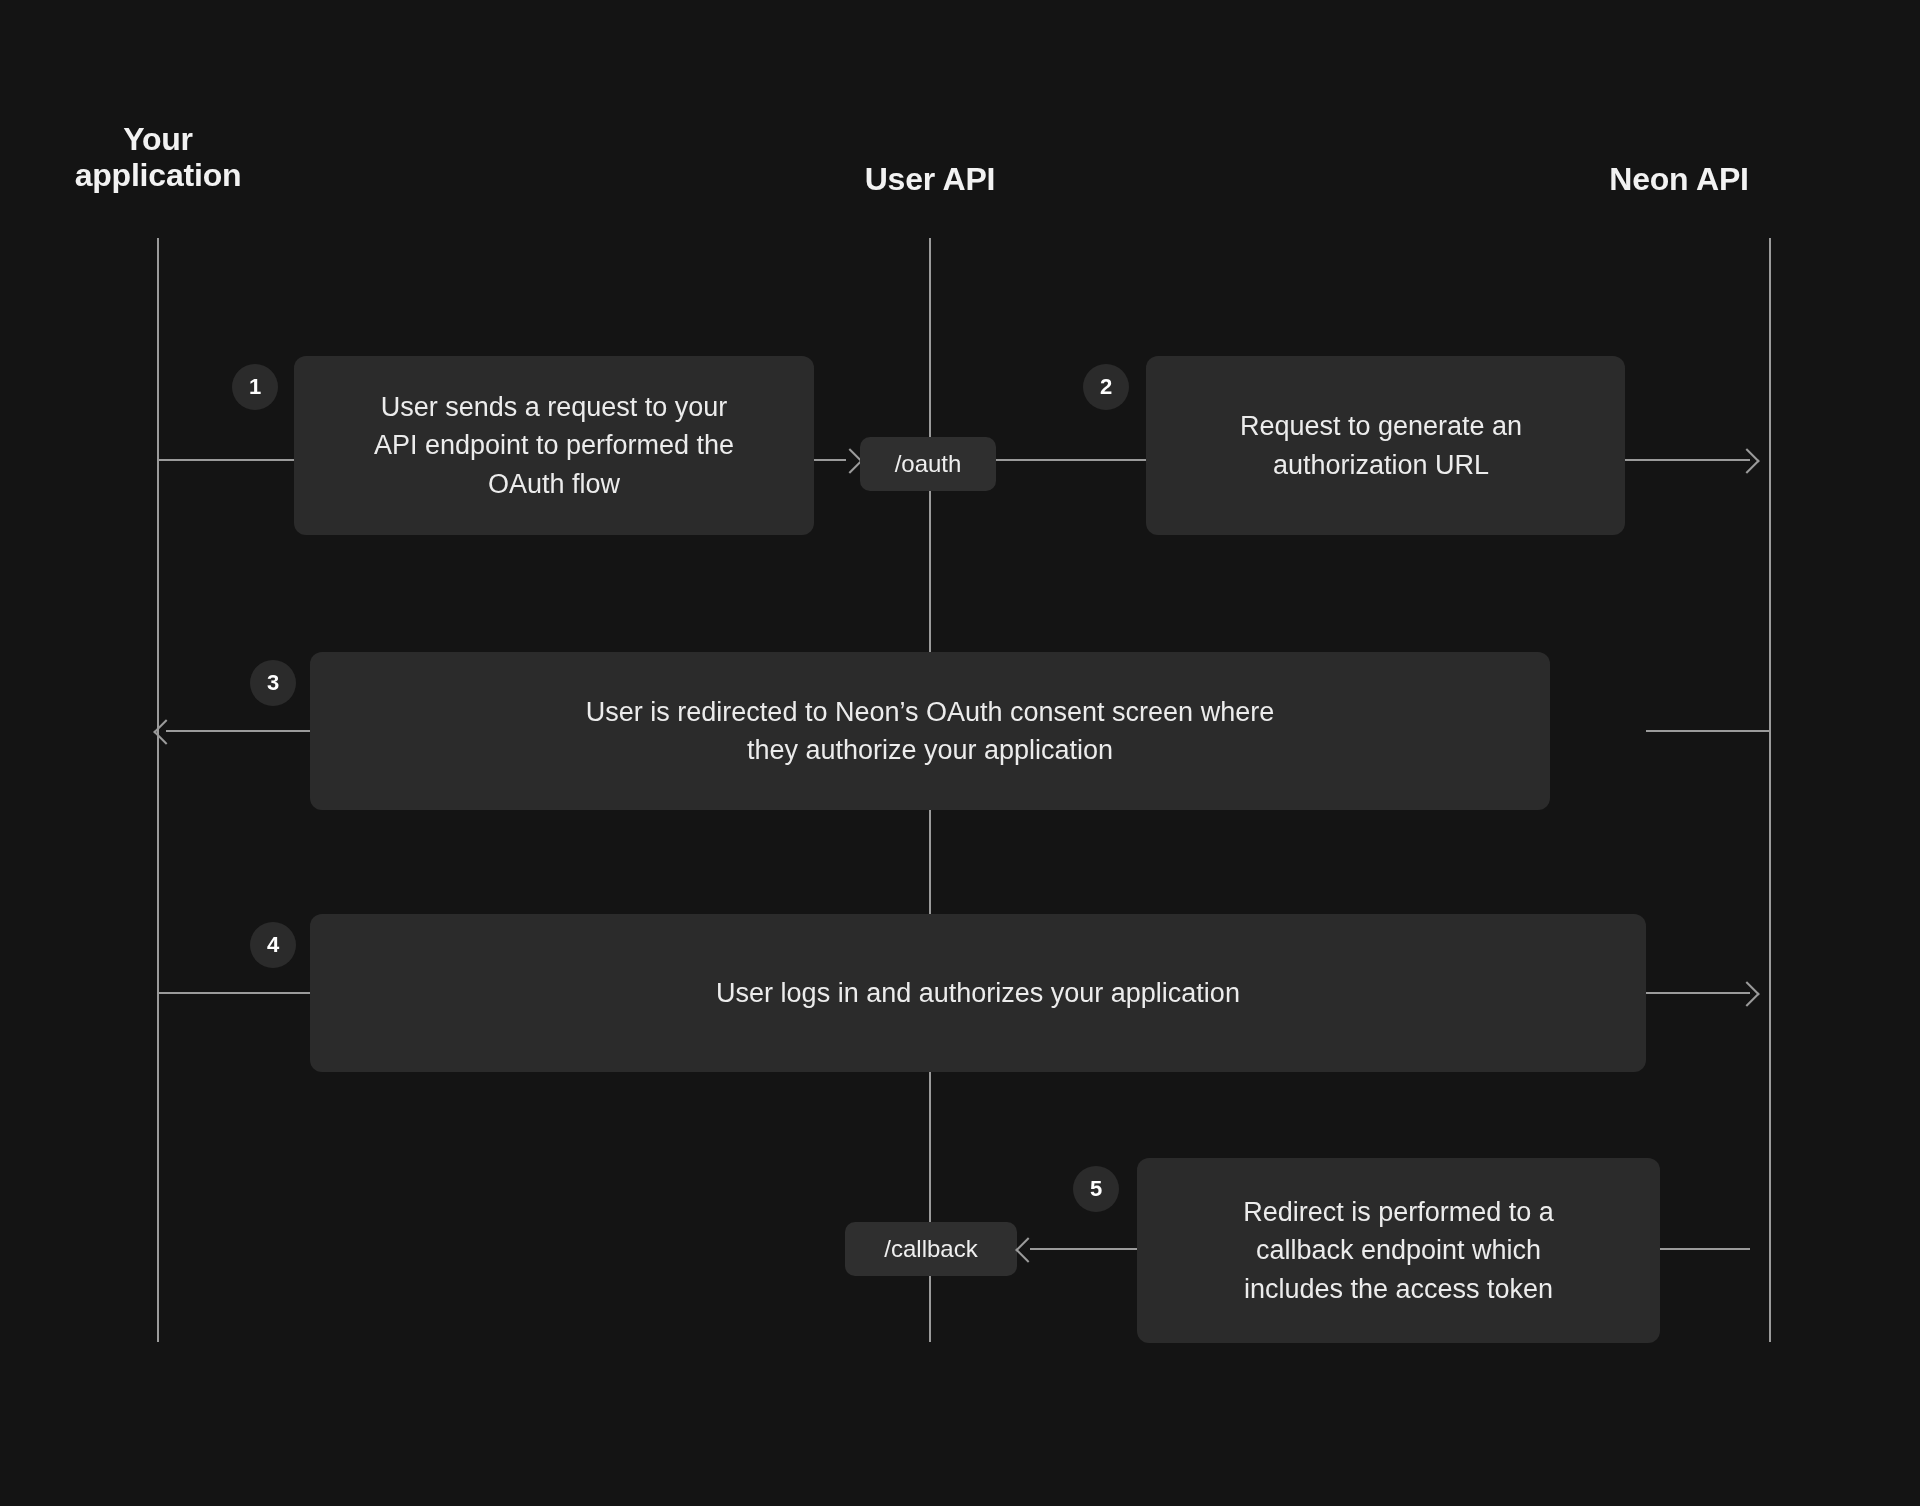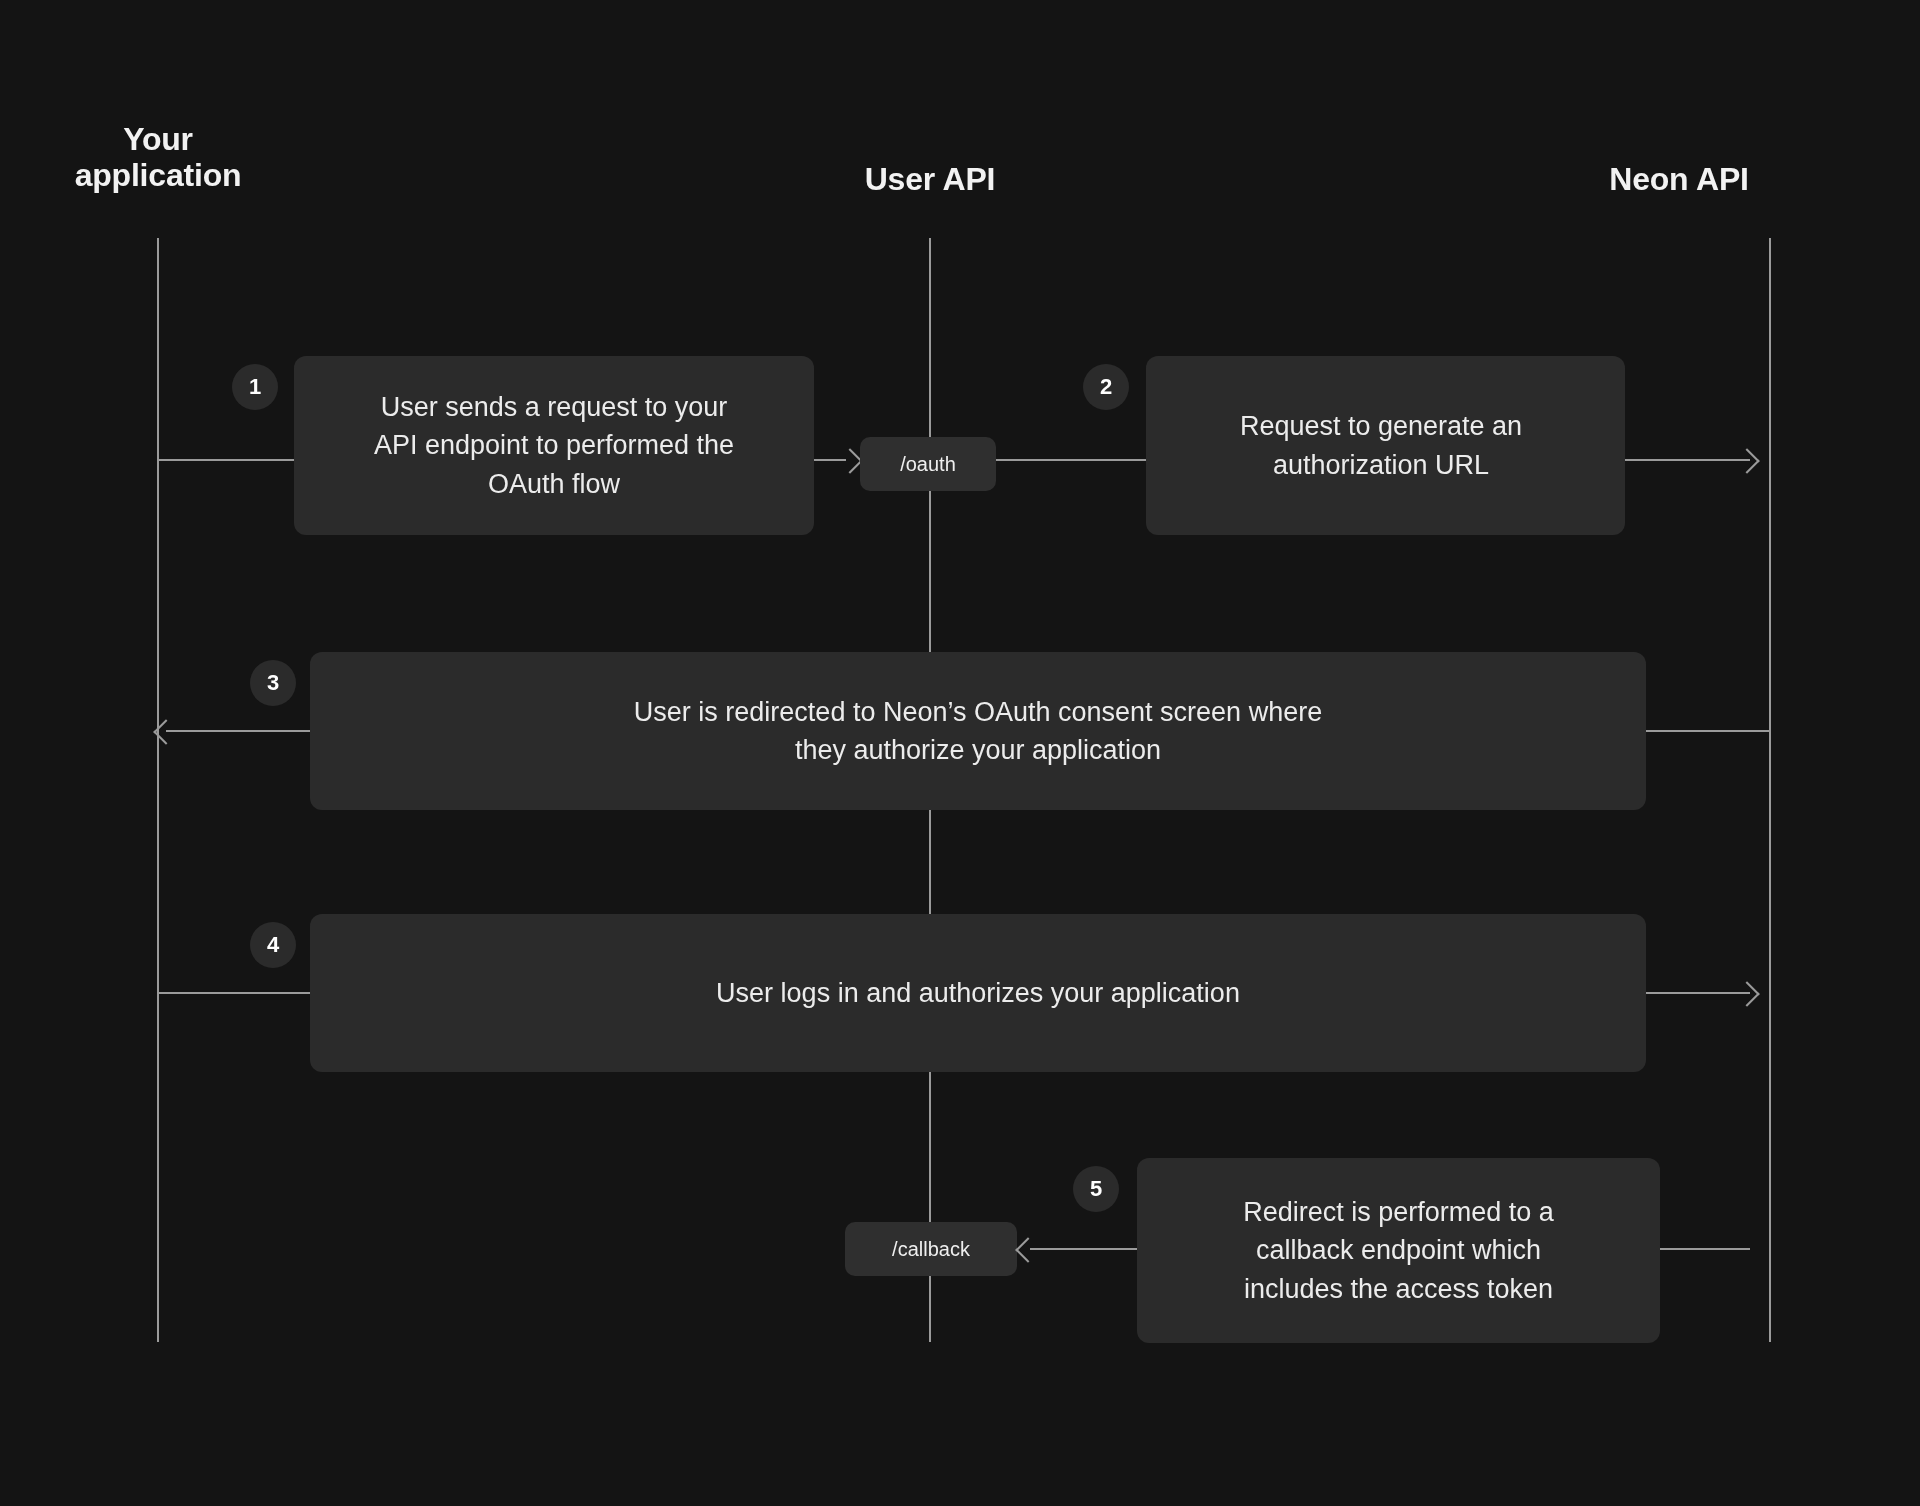--- a/index.html
+++ b/index.html
@@ -59,21 +59,21 @@
     text-align: center;
     font-size: 27px;
     line-height: 1.42;
     padding: 0 26px;
     box-sizing: border-box;
   }
   .msg-box .msg-text { display: block; white-space: pre-line; }
 
   .box-1 { left: 294px;  top: 356px;  width: 520px; height: 179px; }
   .box-2 { left: 1146px; top: 356px;  width: 479px; height: 179px; padding-left: 17px; }
-  .box-3 { left: 310px;  top: 652px;  width: 1336px;height: 158px; }
+  .box-3 { left: 310px;  top: 652px;  width: 1240px;height: 158px; }
   .box-4 { left: 310px;  top: 914px;  width: 1336px;height: 158px; }
   .box-5 { left: 1137px; top: 1158px; width: 523px; height: 185px; }
 
   
   .badge {
     position: absolute;
     width: 46px;
     height: 46px;
     border-radius: 50%;
     background: #2b2b2b;
@@ -89,21 +89,21 @@
   .badge-3 { left: 250px;  top: 660px; }
   .badge-4 { left: 250px;  top: 922px; }
   .badge-5 { left: 1073px; top: 1166px; }
 
   
   .pill {
     position: absolute;
     background: #2f2f2f;
     border-radius: 10px;
     color: #efefef;
-    font-size: 20px;
+    font-size: 24px;
     display: flex;
     align-items: center;
     justify-content: center;
     padding: 0 18px;
     height: 54px;
     box-sizing: border-box;
   }
   .pill-oauth    { left: 860px; top: 437px;  width: 136px; }
   .pill-callback { left: 845px; top: 1222px; width: 172px; }
 

